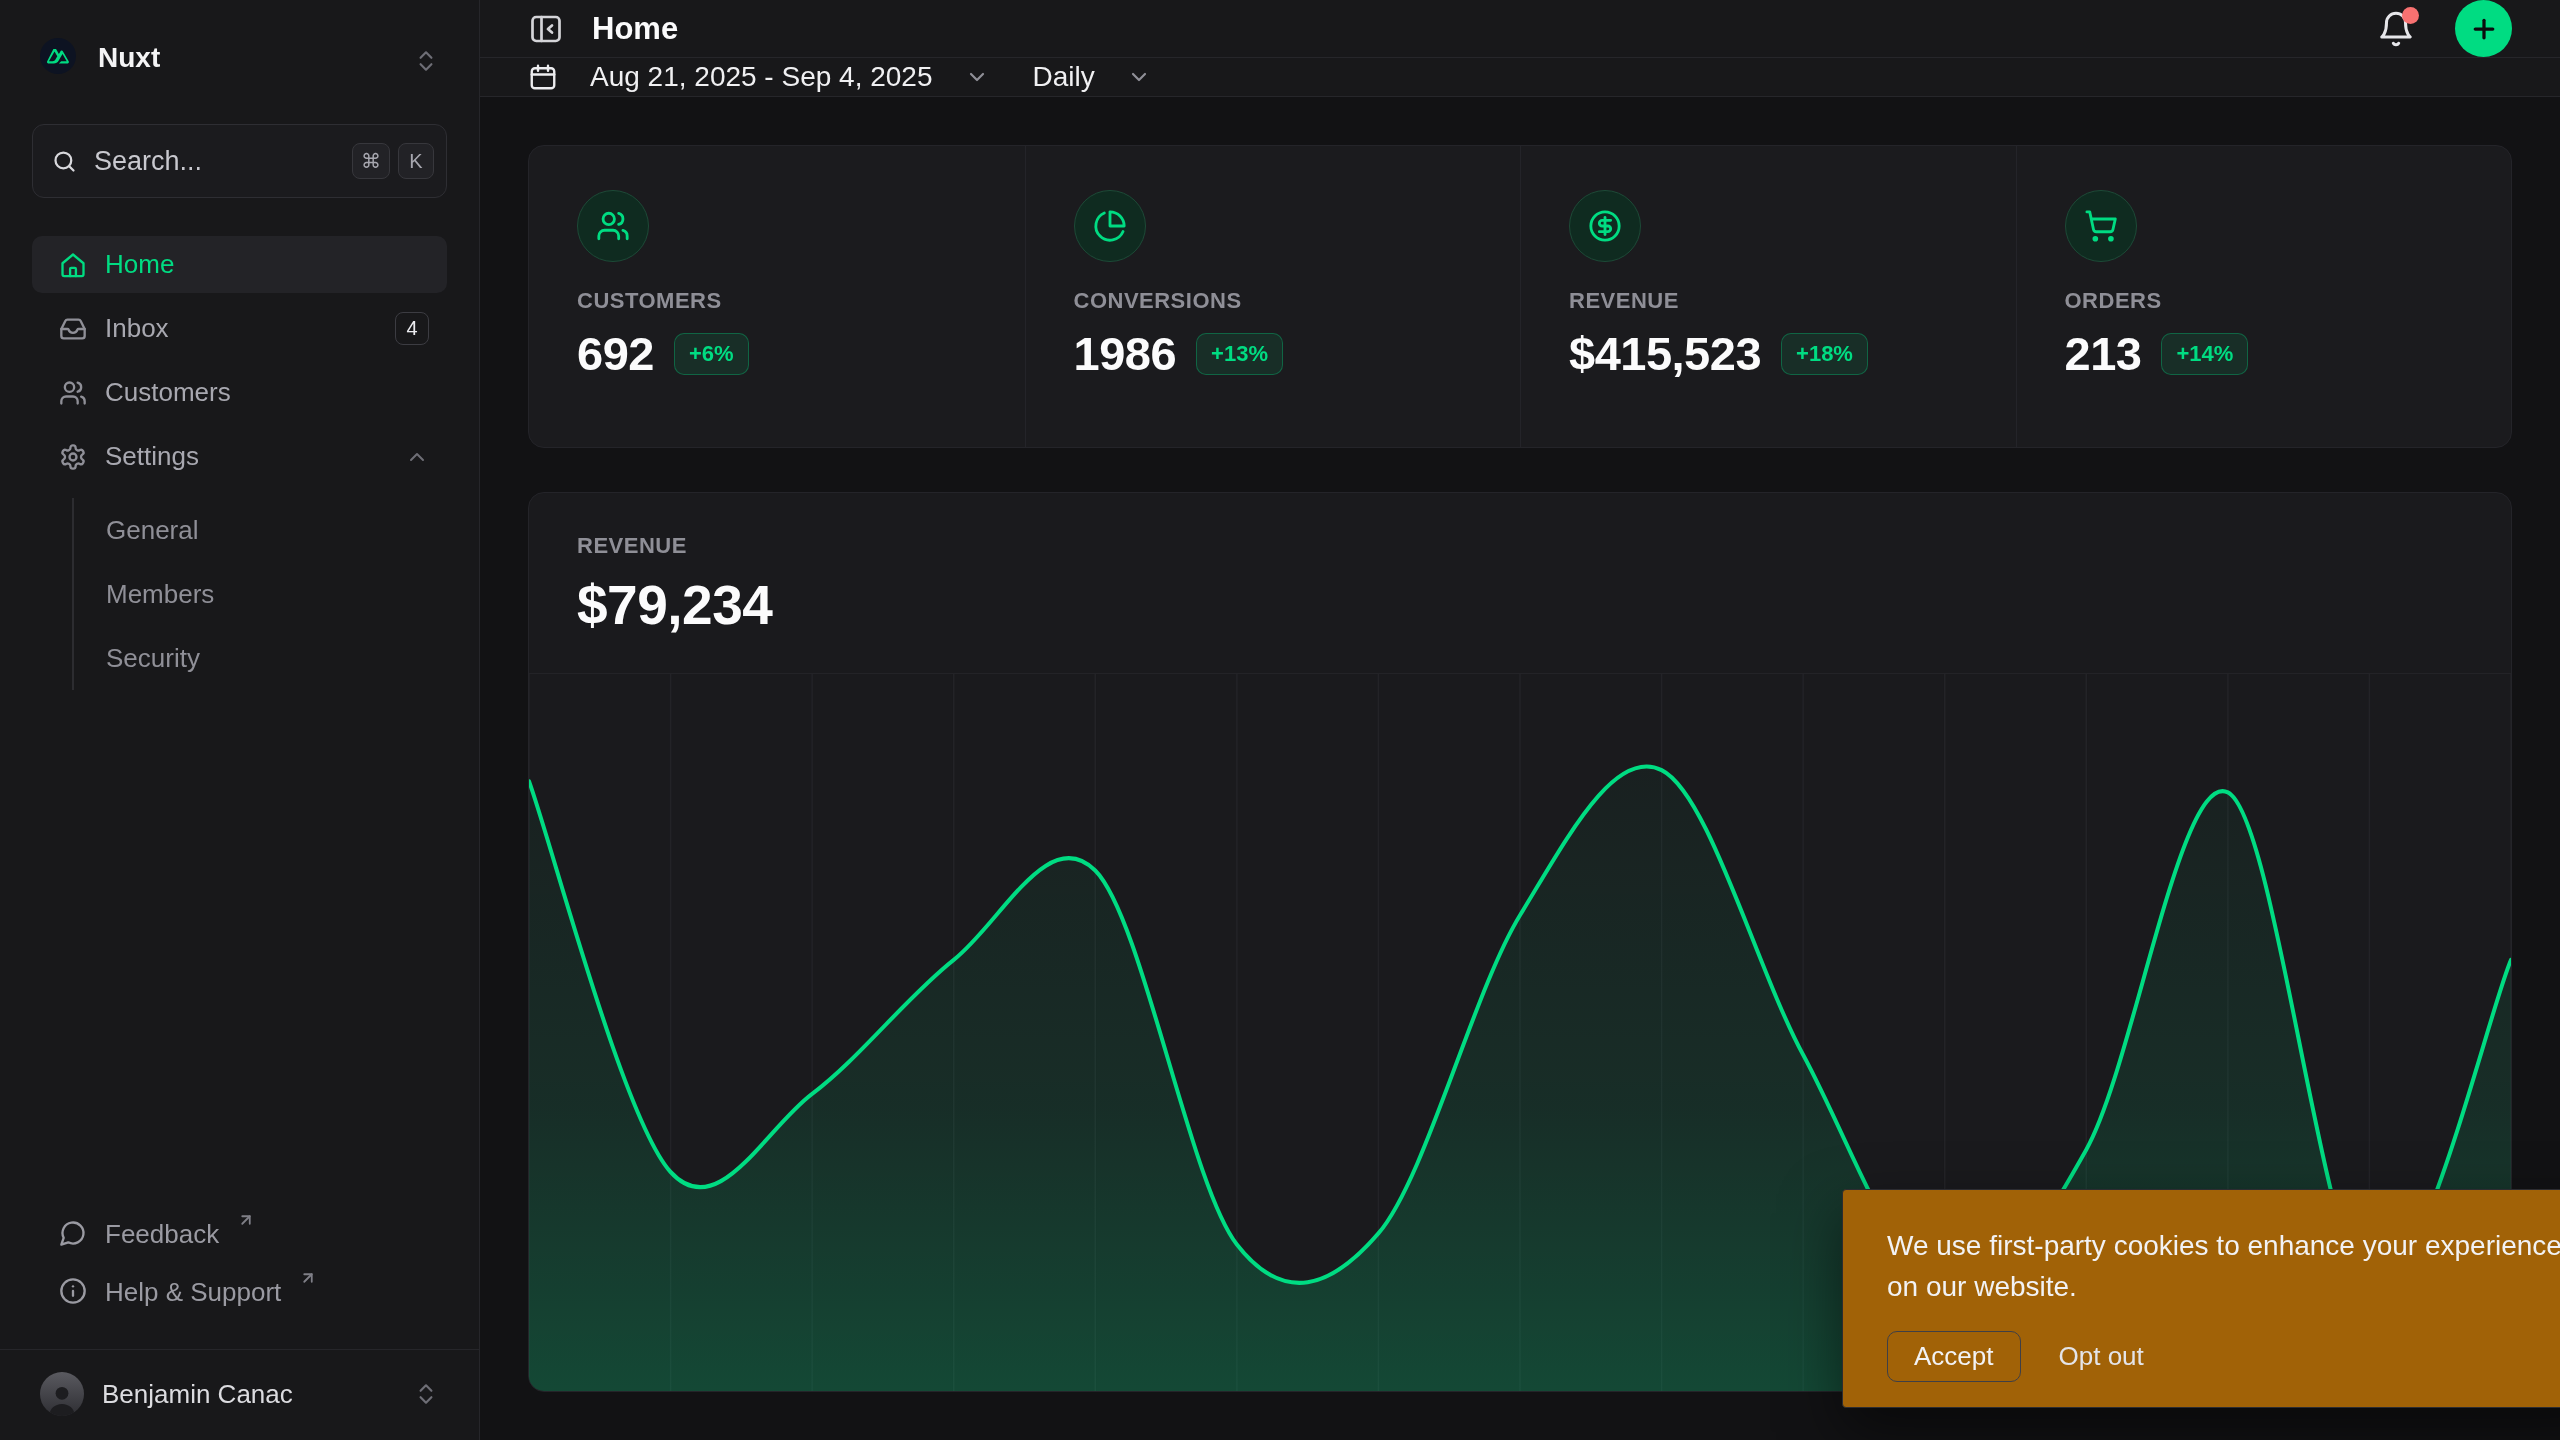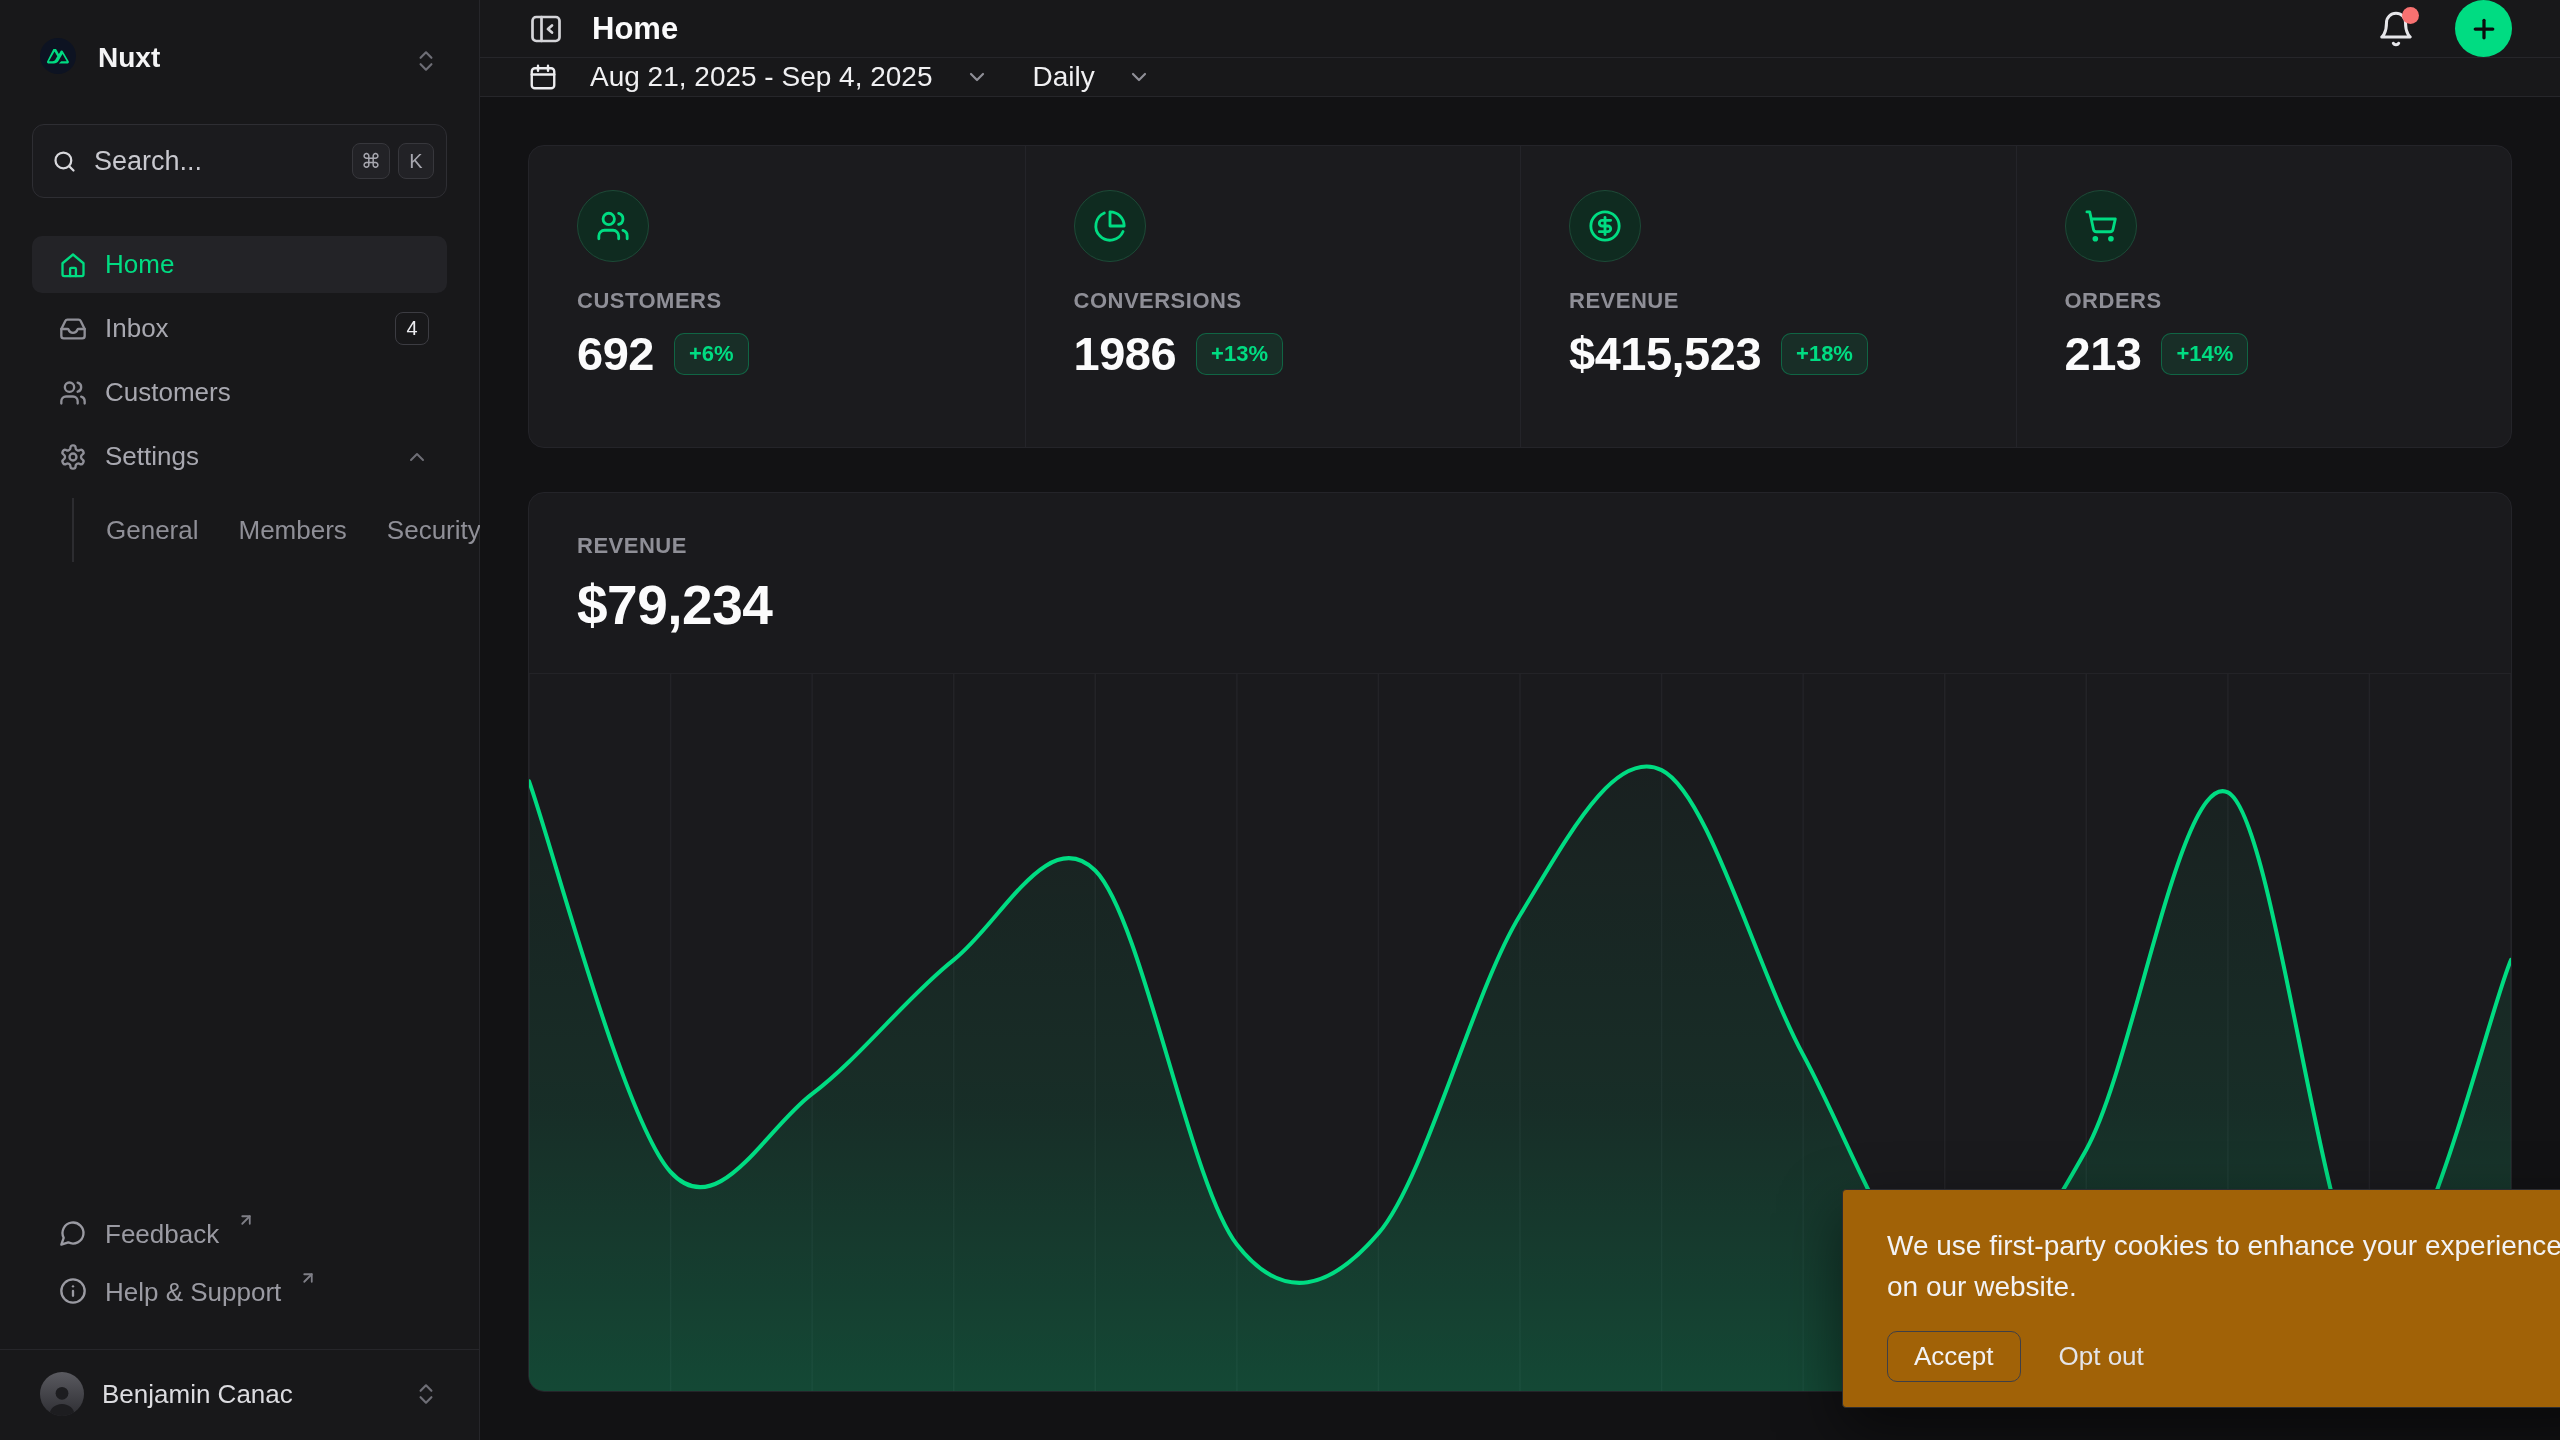--- a/index.html
+++ b/index.html
@@ -52,21 +52,21 @@
   .nav-item.active { background:#232327; color:#00dc82; }
   .nav-item.active .icon { color:#00dc82; }
   .nav-item .grow { flex:1; }
   .count-badge {
     min-width:34px; height:33px; padding:0 8px; border-radius:8px;
     border:1px solid #3c3c42; color:#ececf0; font-size:20px;
     display:flex; align-items:center; justify-content:center;
   }
   .subnav {
     margin:6px 0 0 40px; list-style:none;
-    border-left:2px solid #2c2c30; display:flex; flex-direction:row; gap:8px;
+    border-left:2px solid #2c2c30; display:flex; flex-direction:column; gap:8px;
     padding:4px 0;
   }
   .subnav li {
     height:56px; display:flex; align-items:center; padding-left:32px;
     font-size:26px; font-weight:500; color:#8f8f97; border-radius:10px; cursor:pointer;
   }
 
   .sb-bottom { padding-bottom:0; }
   .link-item {
     height:58px; display:flex; gap:18px; padding:0 27px;

